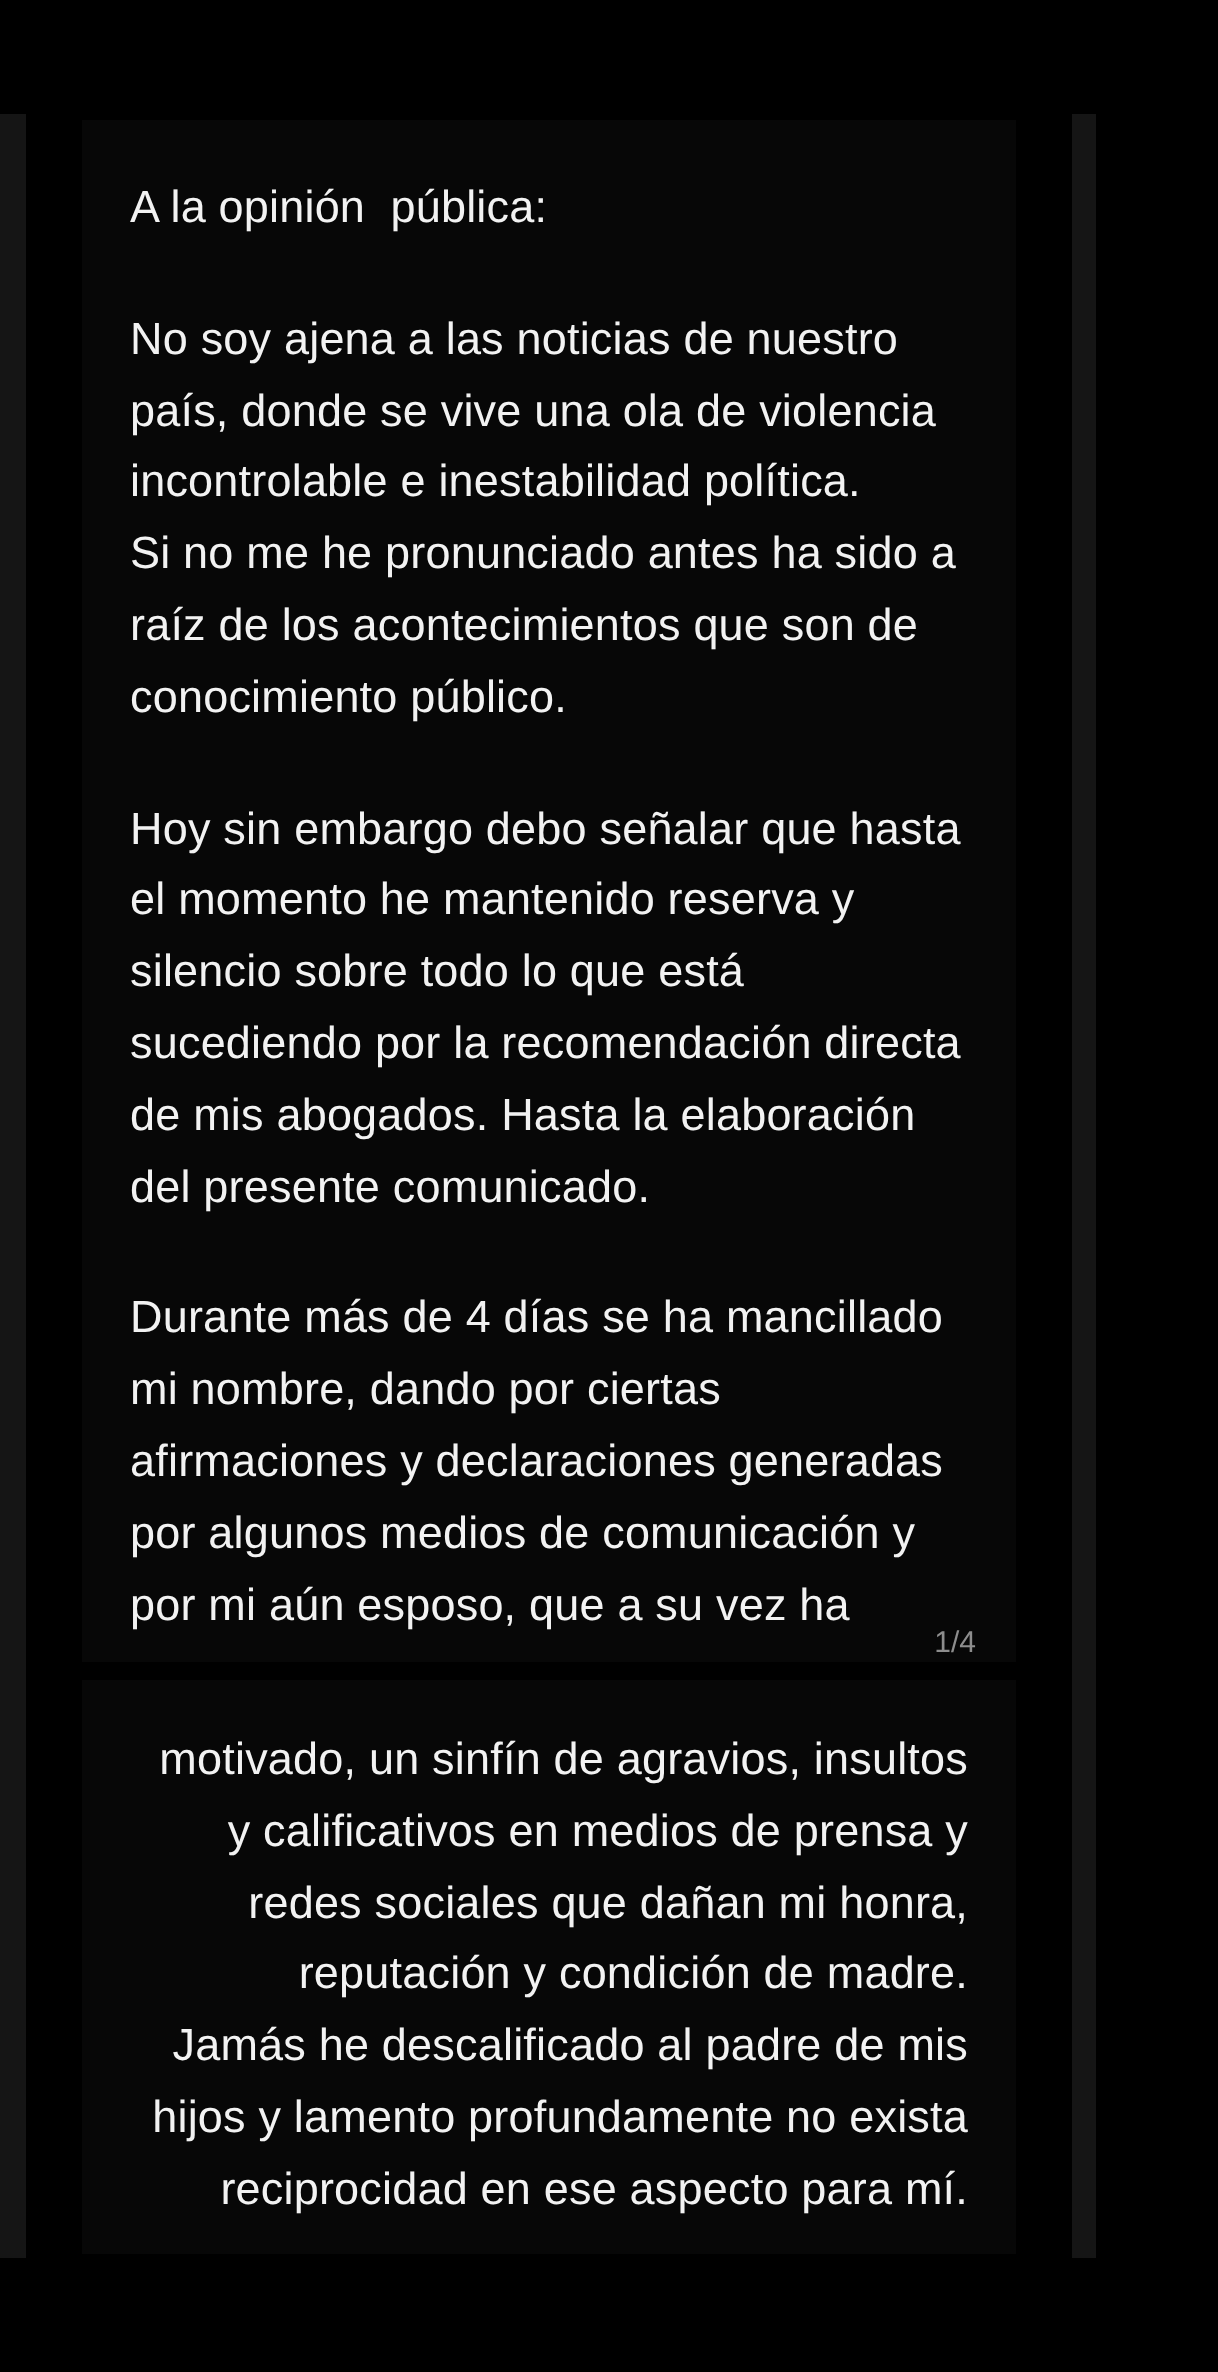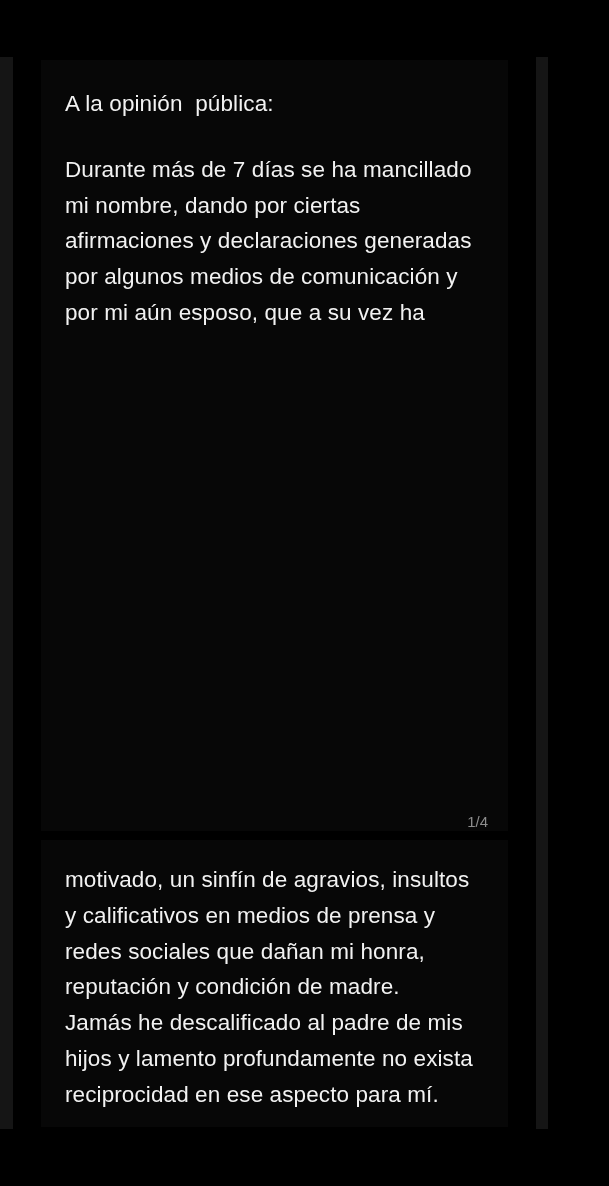--- a/index.html
+++ b/index.html
@@ -67,20 +67,21 @@
   .para {
     color: #f2f2f2;
     font-size: 22.5px;
     line-height: 35.8px;
     letter-spacing: 0.1px;
     margin: 0 0 30px 0;
     white-space: pre-wrap;
   }
   .para:last-child {
     margin-bottom: 0;
+    text-align: right;
   }
   .page-counter {
     position: absolute;
     right: 20px;
     bottom: 0;
     color: #8d8d8d;
     font-size: 15px;
     line-height: 18px;
   }
 </style>
@@ -89,21 +90,24 @@
 
 <div class="screen">
 
   <div class="left-rail"></div>
   <div class="right-rail"></div>
 
   <div class="page-stack">
 
     <div class="page page-one">
       <p class="para">A la opinión  pública:</p>
-      <p class="para">Durante más de 7 días se ha mancillado mi nombre, dando por ciertas afirmaciones y declaraciones generadas por algunos medios de comunicación y por mi aún esposo, que a su vez ha</p>
+      <p class="para">No soy ajena a las noticias de nuestro país, donde se vive una ola de violencia incontrolable e inestabilidad política.
+Si no me he pronunciado antes ha sido a raíz de los acontecimientos que son de conocimiento público.</p>
+      <p class="para">Hoy sin embargo debo señalar que hasta el momento he mantenido reserva y silencio sobre todo lo que está sucediendo por la recomendación directa de mis abogados. Hasta la elaboración del presente comunicado.</p>
+      <p class="para">Durante más de 4 días se ha mancillado mi nombre, dando por ciertas afirmaciones y declaraciones generadas por algunos medios de comunicación y por mi aún esposo, que a su vez ha</p>
       <div class="page-counter">1/4</div>
     </div>
 
     <div class="page-gap"></div>
 
     <div class="page page-two">
       <p class="para">motivado, un sinfín de agravios, insultos y calificativos en medios de prensa y redes sociales que dañan mi honra, reputación y condición de madre.
 Jamás he descalificado al padre de mis hijos y lamento profundamente no exista reciprocidad en ese aspecto para mí.</p>
     </div>
 

